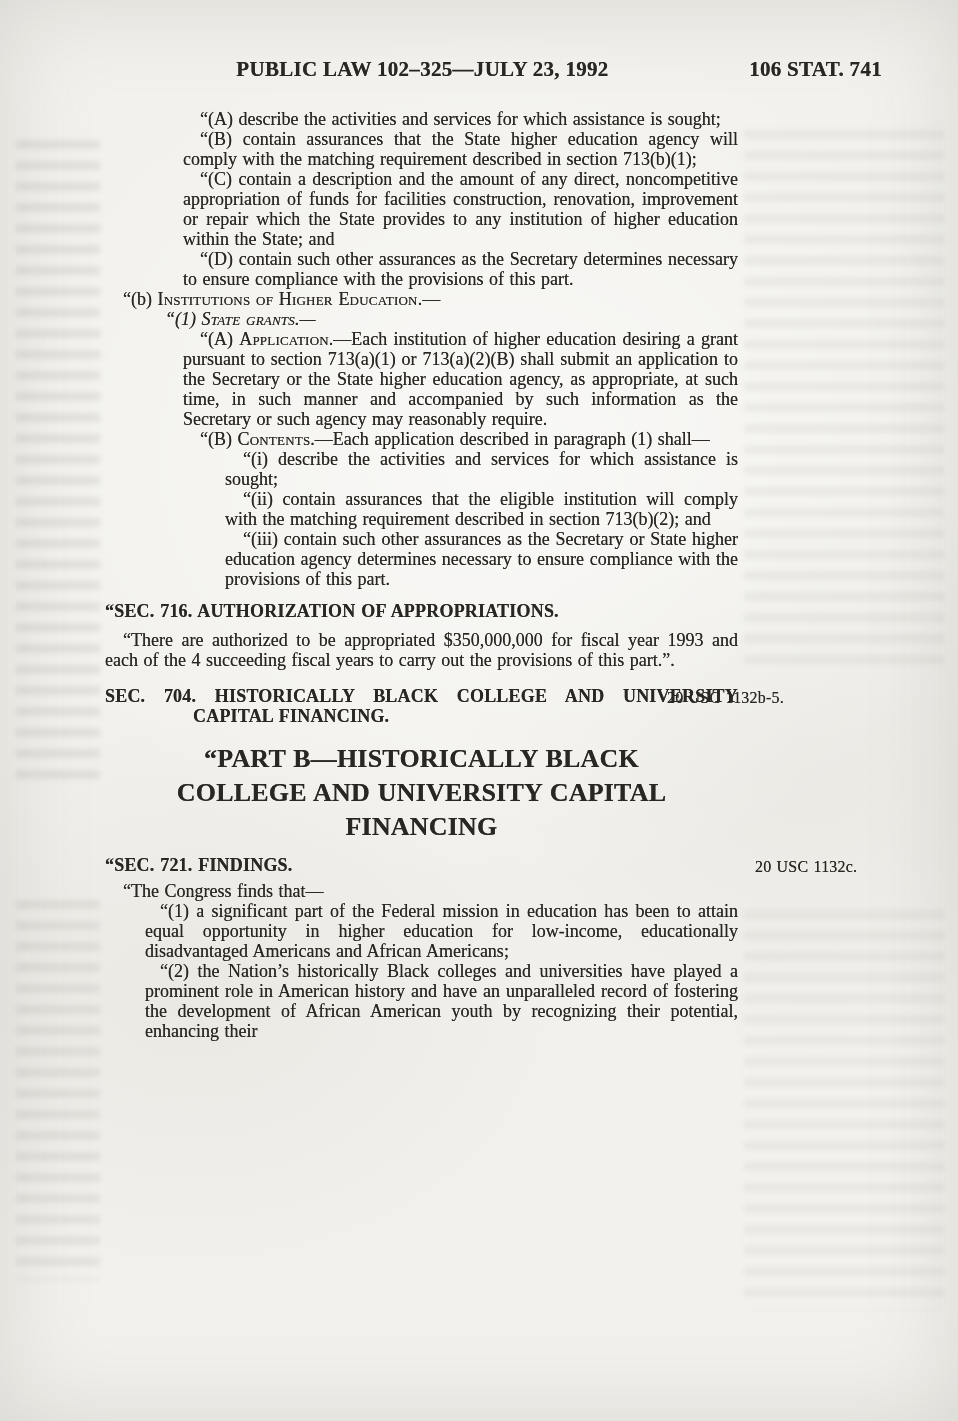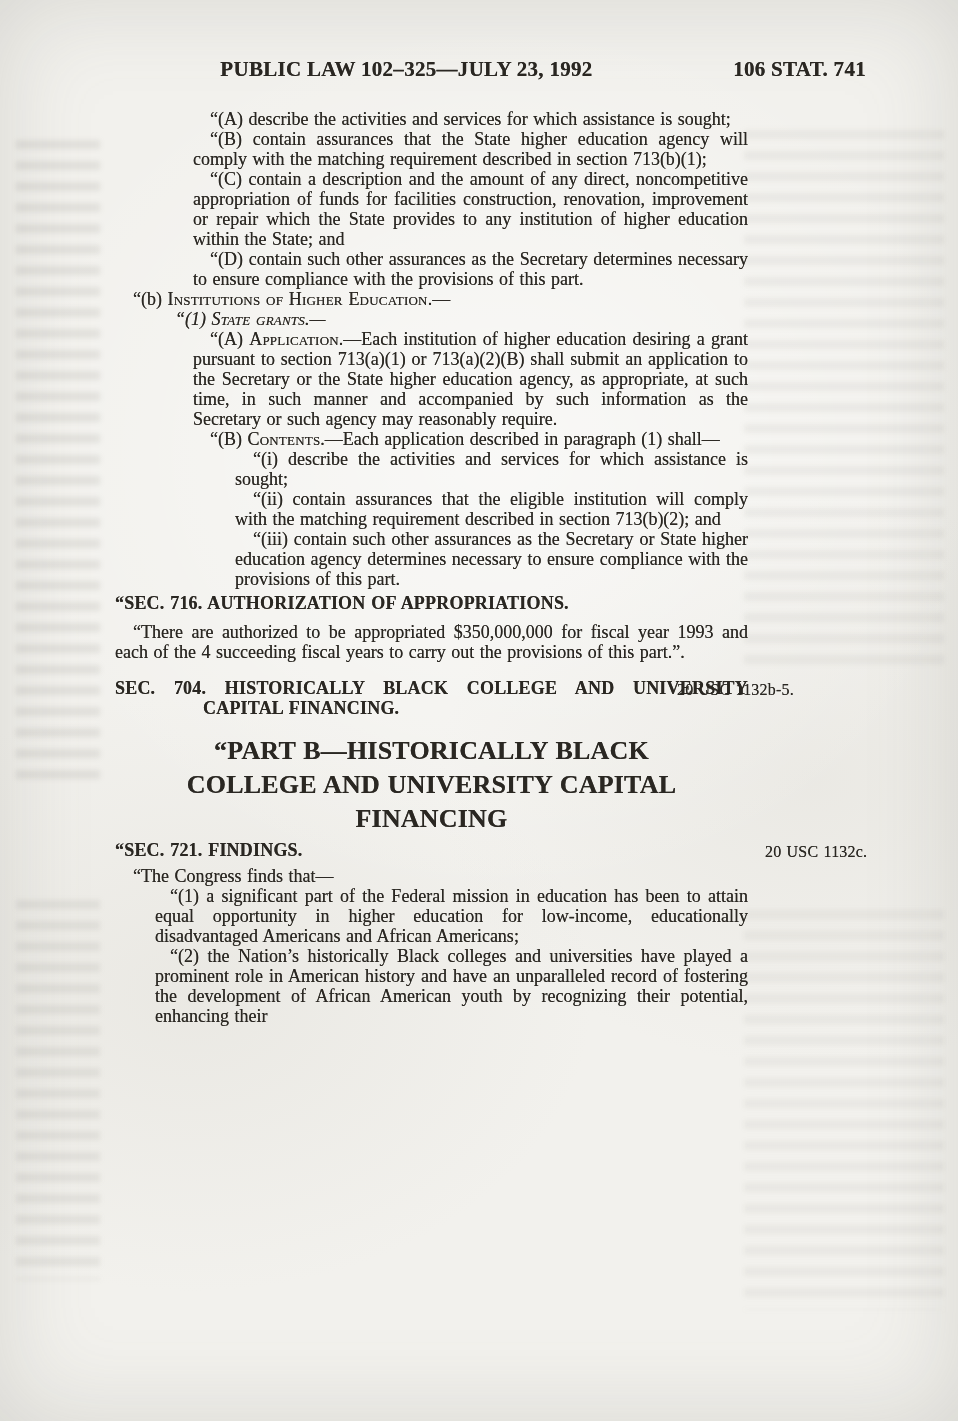--- a/index.html
+++ b/index.html
@@ -28,57 +28,57 @@
   .g1 { left: 16px;  top: 140px; width: 84px;  height: 640px;
         background: repeating-linear-gradient(180deg, rgba(122,119,109,.13) 0 9px, rgba(0,0,0,0) 9px 21px); }
   .g2 { left: 744px; top: 130px; width: 200px; height: 540px;
         background: repeating-linear-gradient(180deg, rgba(122,119,109,.08) 0 9px, rgba(0,0,0,0) 9px 21px); }
   .g3 { left: 744px; top: 910px; width: 200px; height: 400px;
         background: repeating-linear-gradient(180deg, rgba(122,119,109,.07) 0 9px, rgba(0,0,0,0) 9px 21px); }
   .g4 { left: 16px;  top: 900px; width: 84px;  height: 380px;
         background: repeating-linear-gradient(180deg, rgba(122,119,109,.11) 0 9px, rgba(0,0,0,0) 9px 21px); }
 
   .header {
-    position: absolute; top: 57px; left: 105px; width: 761px; height: 26px;
+    position: absolute; top: 57px; left: 121px; width: 761px; height: 26px;
     font-weight: bold; font-size: 21px; line-height: 24px;
     text-shadow: 0 0 .5px rgba(42,39,34,.8);
   }
   .law-title  { position: absolute; left: 0; width: 603px; text-align: center; letter-spacing: .3px; }
   .stat-number{ position: absolute; right: 0; letter-spacing: .3px; }
 
   .column {
-    position: absolute; left: 115px; top: 109px; width: 633px;
+    position: absolute; left: 105px; top: 109px; width: 633px;
     font-size: 18px; line-height: 20px;
     text-shadow: 0 0 .5px rgba(42,39,34,.75);
     hyphens: auto; -webkit-hyphens: auto;
   }
   .blk   { text-align: justify; word-spacing: 1px; margin: 0; }
   .sc    { font-variant: small-caps; letter-spacing: .2px; }
 
   .pA    { padding-left: 78px;  text-indent: 17px; }
   .pb    { text-indent: 18px; }
   .p1    { padding-left: 40px;  text-indent: 20px; font-style: italic; }
   .pi    { padding-left: 120px; text-indent: 18px; }
   .flush { text-indent: 18px; }
   .pf    { padding-left: 40px;  text-indent: 15px; }
 
   .h-sec {
     font-weight: bold; text-align: left; position: relative;
-    margin-top: 4px; margin-bottom: 9px; letter-spacing: .2px;
+    margin-top: 12px; margin-bottom: 9px; letter-spacing: .2px;
   }
   .h-721 { margin-top: 10px; margin-bottom: 6px; }
   .h-sec-hang {
     font-weight: bold; position: relative; text-align: justify;
     padding-left: 88px; text-indent: -88px;
     margin-top: 16px; margin-bottom: 4px; letter-spacing: .2px;
   }
   .h-part {
     font-weight: bold; font-size: 26px; line-height: 34px;
     text-align: center; text-indent: 0;
-    max-width: 520px; margin: 16px auto 4px; letter-spacing: .2px;
+    max-width: 520px; margin: 16px auto 11px; letter-spacing: .2px;
   }
   .h-part + .h-sec { margin-top: 0; margin-bottom: 6px; }
 
   .margin-note {
     position: absolute; top: 2px; white-space: nowrap;
     font-weight: normal; font-size: 16px; letter-spacing: .2px;
     text-indent: 0; text-align: left;
   }
   .h-sec .margin-note      { left: 650px; }
   .h-sec-hang .margin-note { left: 562px; }

